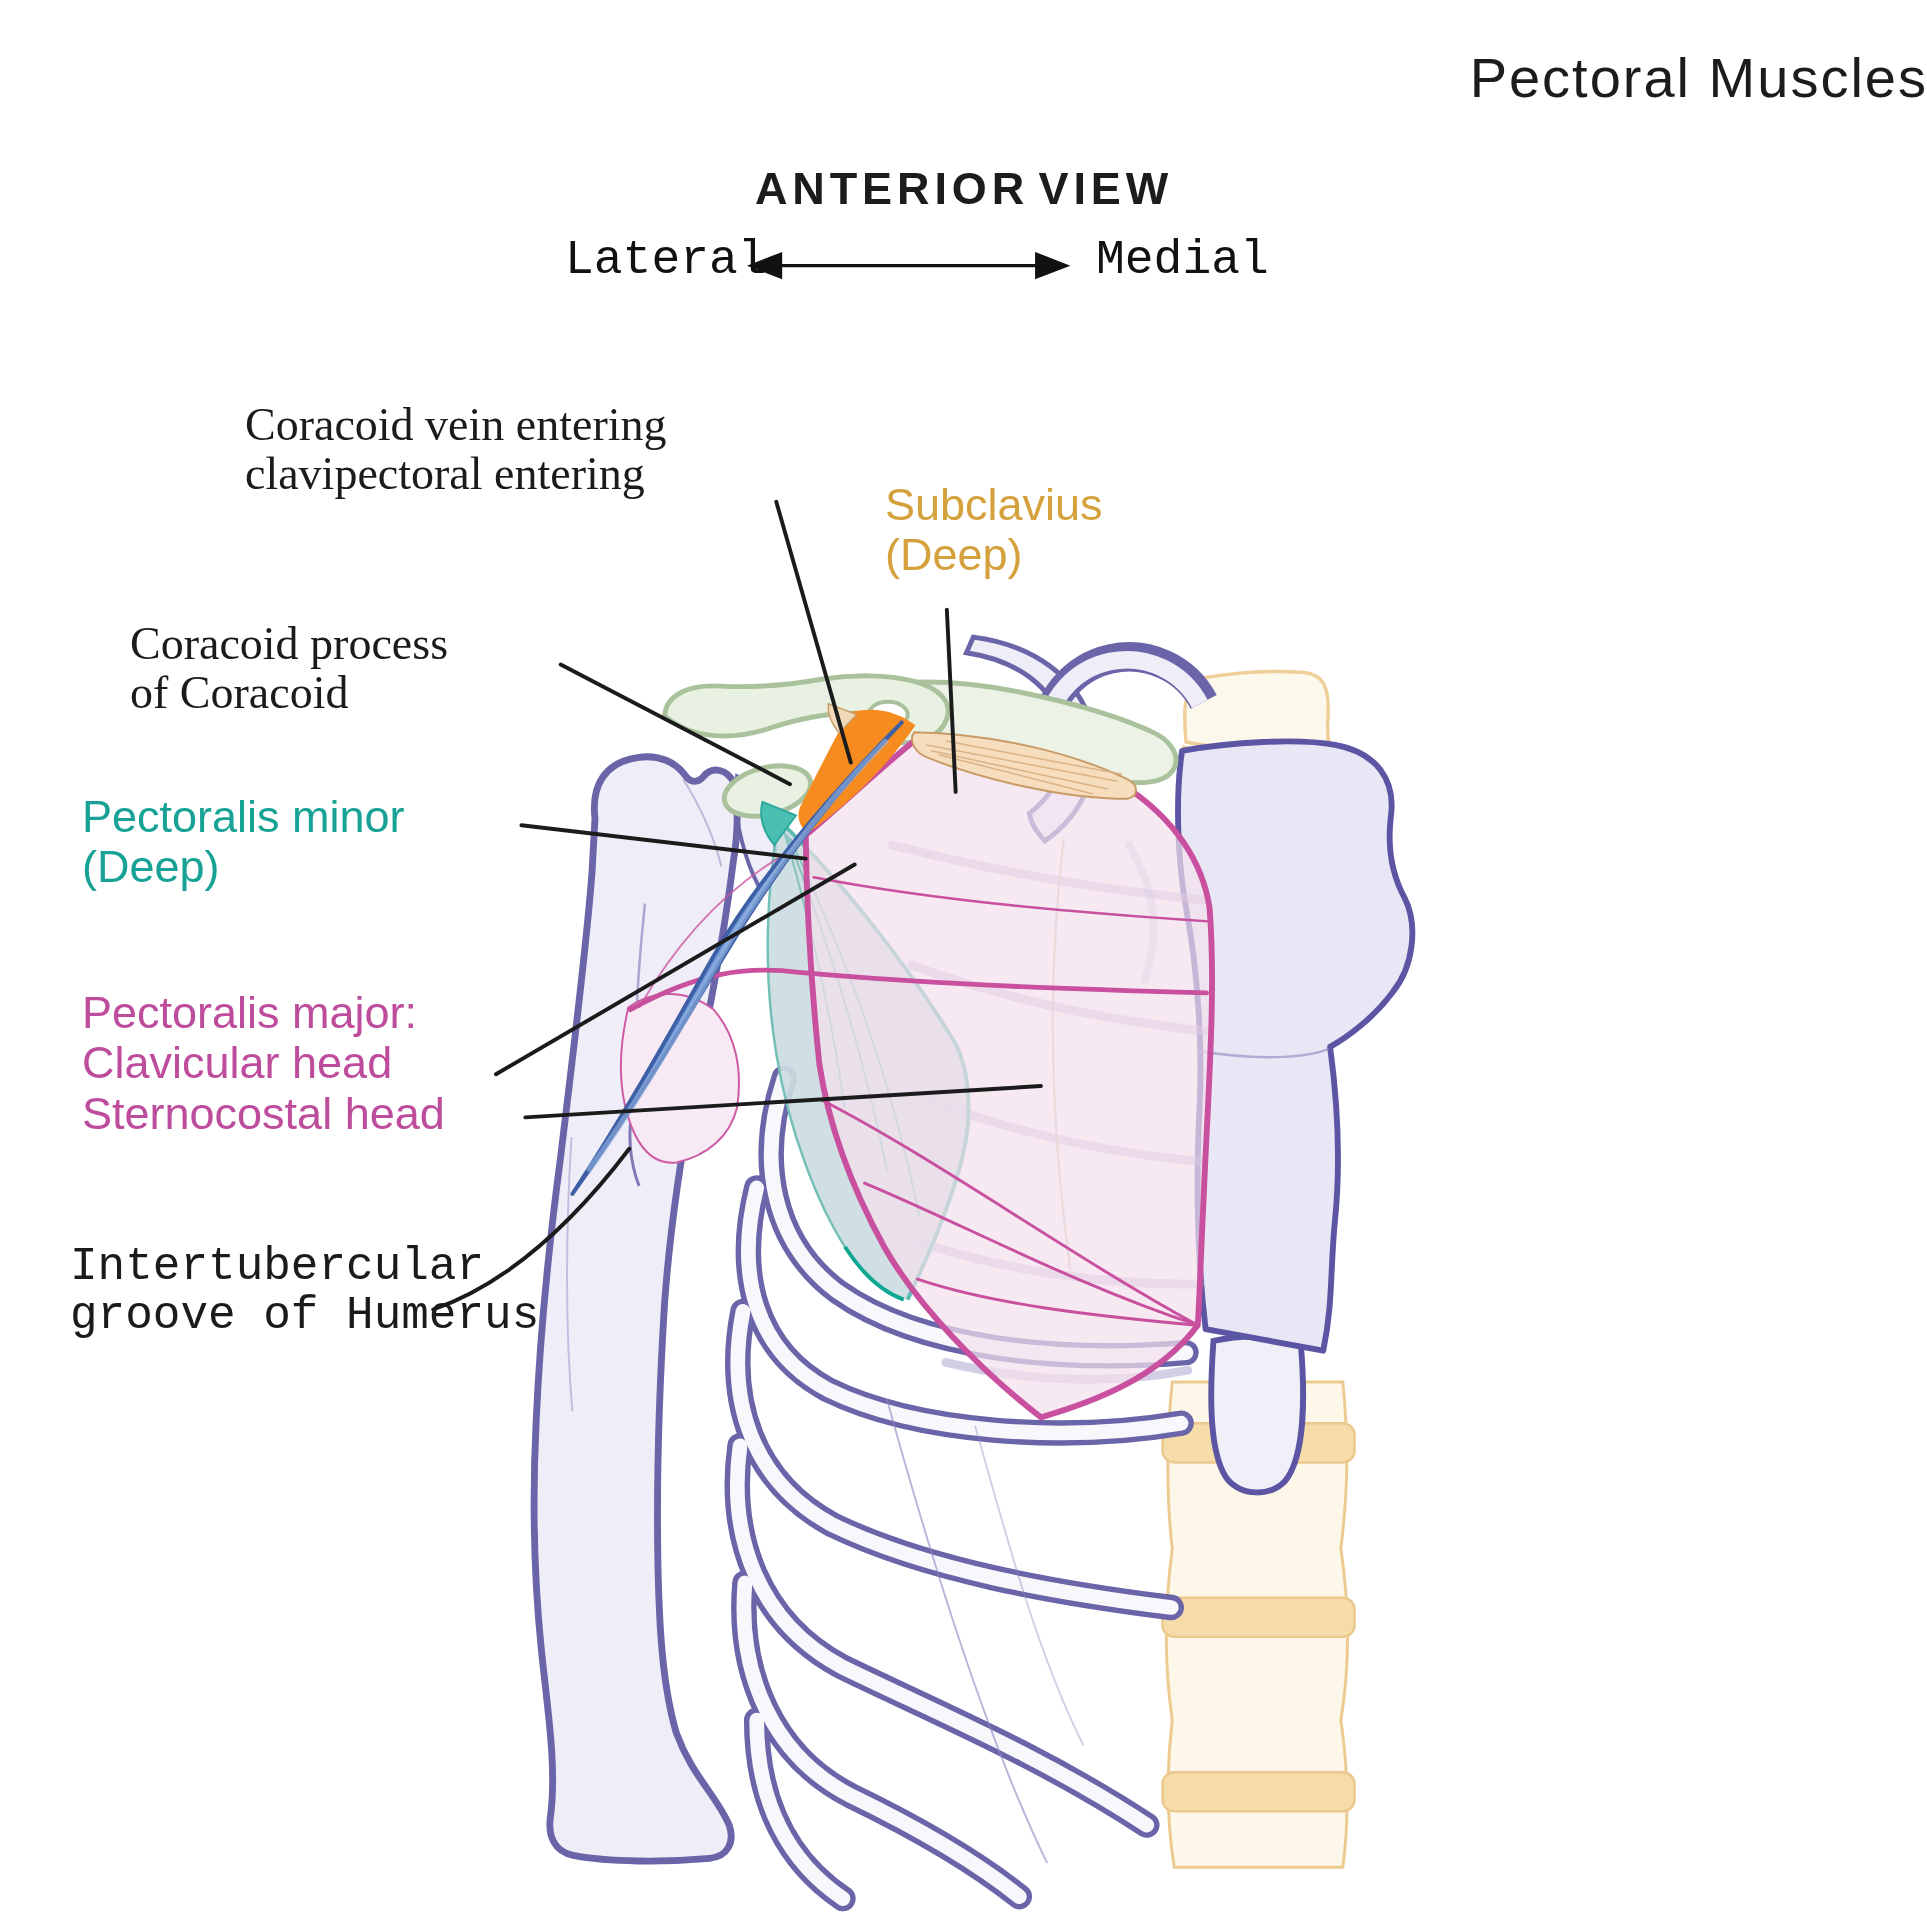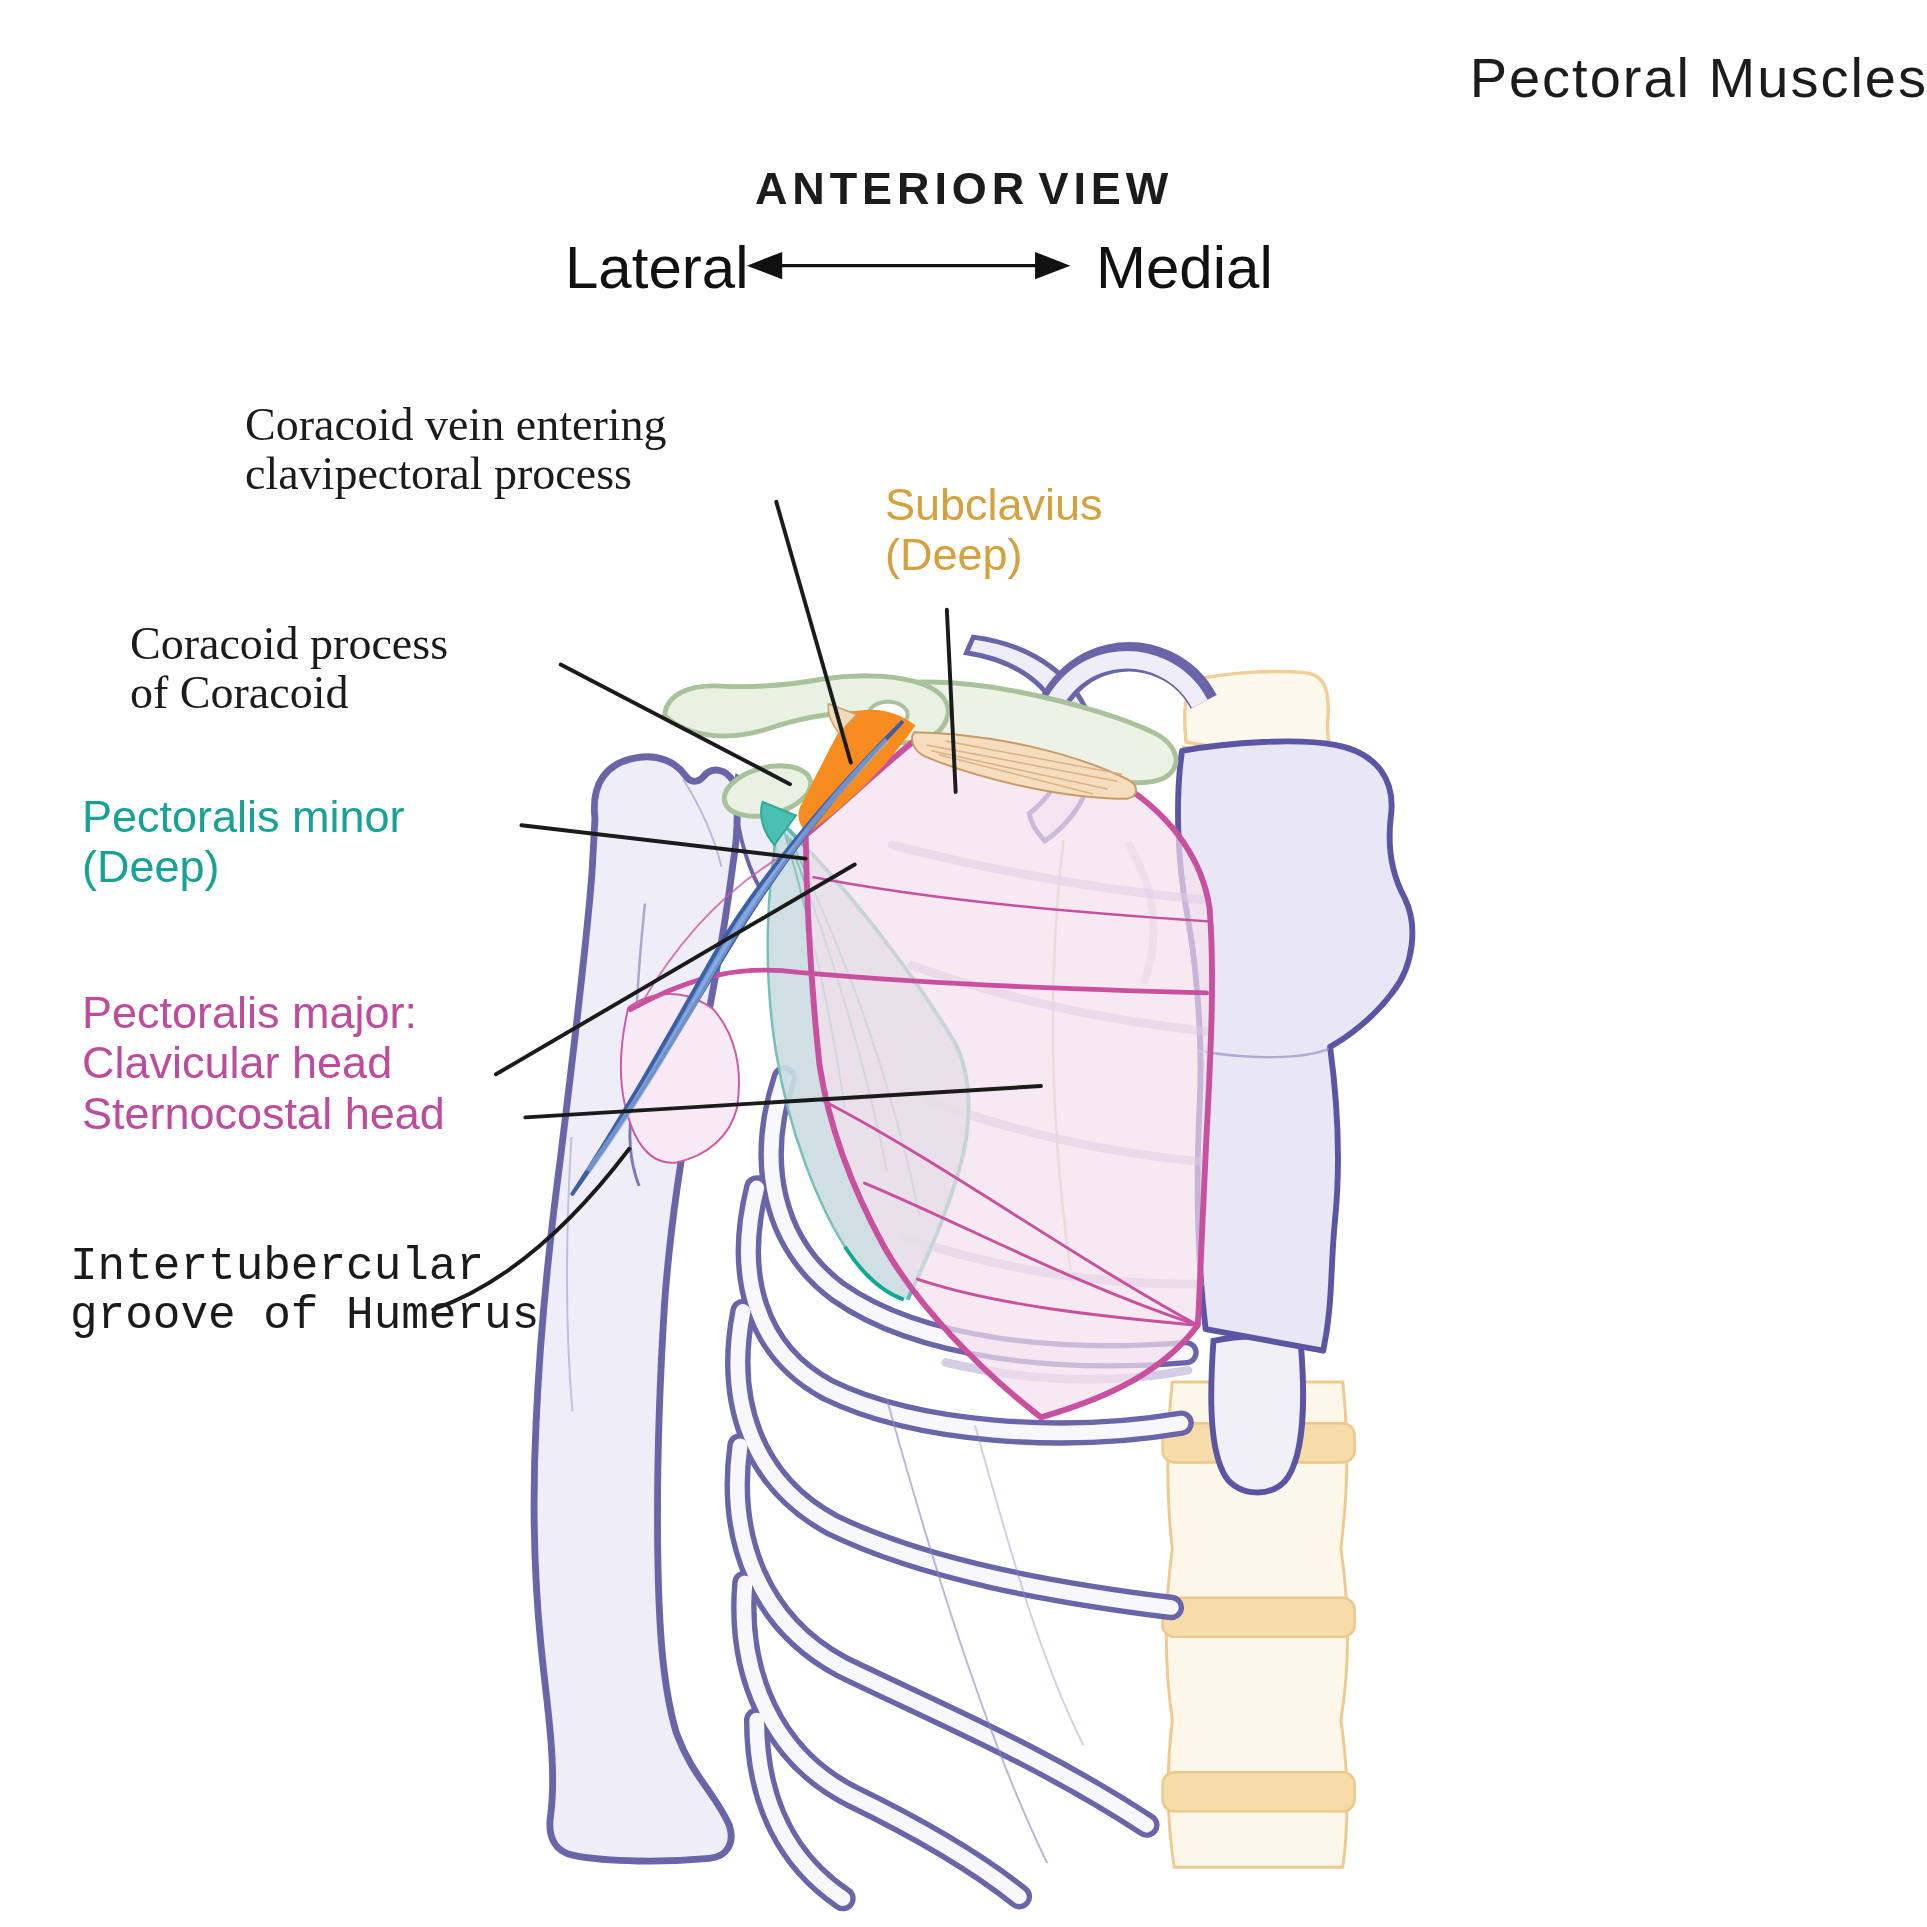--- a/index.html
+++ b/index.html
@@ -5,22 +5,22 @@
   html,body{margin:0;padding:0;background:#ffffff;}
   .stage{position:relative;width:1928px;height:1928px;background:#fff;overflow:hidden;
          font-family:"Liberation Sans", sans-serif;}
   svg{position:absolute;left:0;top:0;width:1928px;height:1928px;}
   .title{position:absolute;left:0;top:45px;width:100%;text-align:right;
          font-size:56px;font-weight:400;letter-spacing:2px;color:#1c1c1c;}
   .subtitle{position:absolute;left:0;top:163px;width:100%;text-align:center;
             font-weight:600;color:#1c1c1c;letter-spacing:4.9px;}
   .subtitle .big{font-size:45px;}
   .subtitle .small{font-size:45px;}
-  .orient{position:absolute;top:233px;font-family:Liberation Sans, sans-serif;
-          font-size:60px;color:#111;}
+  .orient{position:absolute;top:233px;font-family:Liberation Mono, monospace;
+          font-size:48px;color:#111;}
   .orient.lat{left:565px;}
   .orient.med{left:1096px;}
   .lbl{position:absolute;font-family:"Liberation Serif", serif;font-size:46px;
        line-height:1.07;color:#1b1b1b;white-space:nowrap;}
   .lbl.sans{font-family:"Liberation Sans", sans-serif;font-size:45px;line-height:1.12;}
   .c-gold{color:#D5A13D;}
   .c-teal{color:#17A295;}
   .c-magenta{color:#BE4C9C;}
   .lbl-cephalic{left:245px;top:400px;}
   .lbl-subclavius{left:885px;top:480px;}
@@ -172,21 +172,21 @@
   <div class="subtitle">
     <span class="big">A</span><span class="small">NTERIOR</span>
     <span class="big">V</span><span class="small">IEW</span>
   </div>
 
   <div class="orient lat">Lateral</div>
   <div class="orient med">Medial</div>
 
   <div class="lbl lbl-cephalic">
     <div>Coracoid vein entering</div>
-    <div>clavipectoral process</div>
+    <div>clavipectoral entering</div>
   </div>
 
   <div class="lbl sans c-gold lbl-subclavius">
     <div>Subclavius</div>
     <div>(Deep)</div>
   </div>
 
   <div class="lbl lbl-coracoid">
     <div>Coracoid process</div>
     <div>of Coracoid</div>

